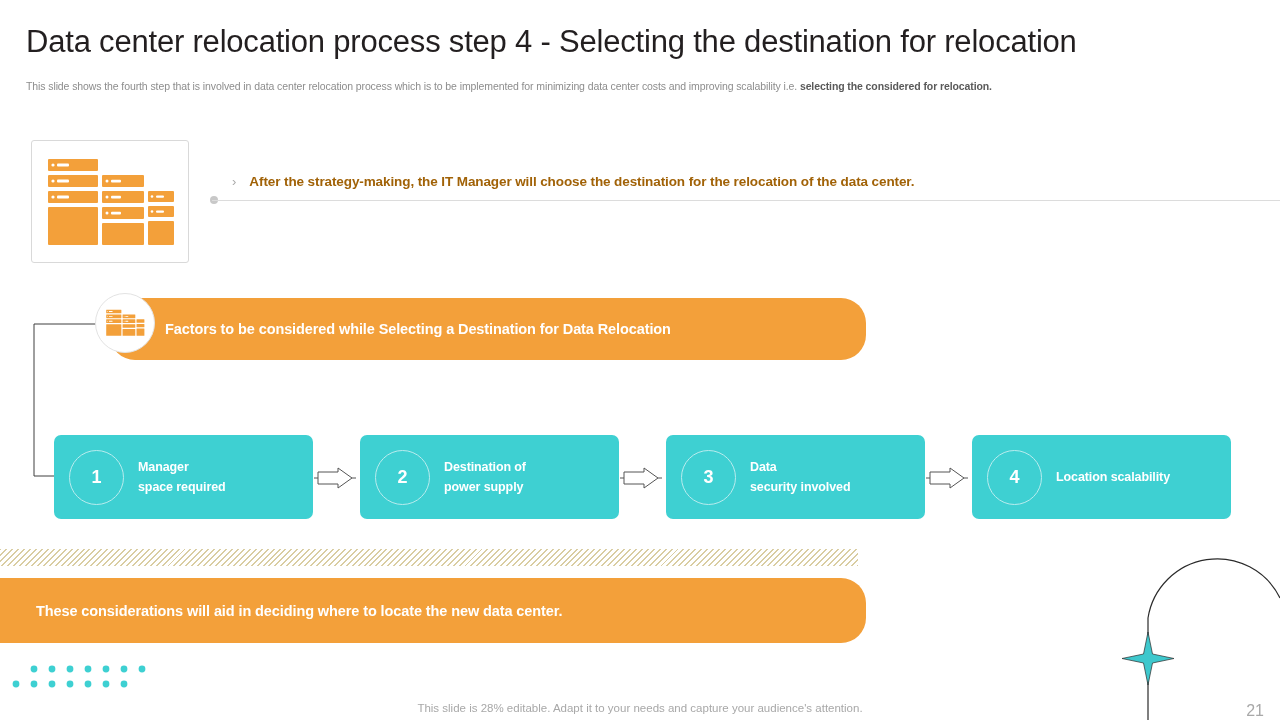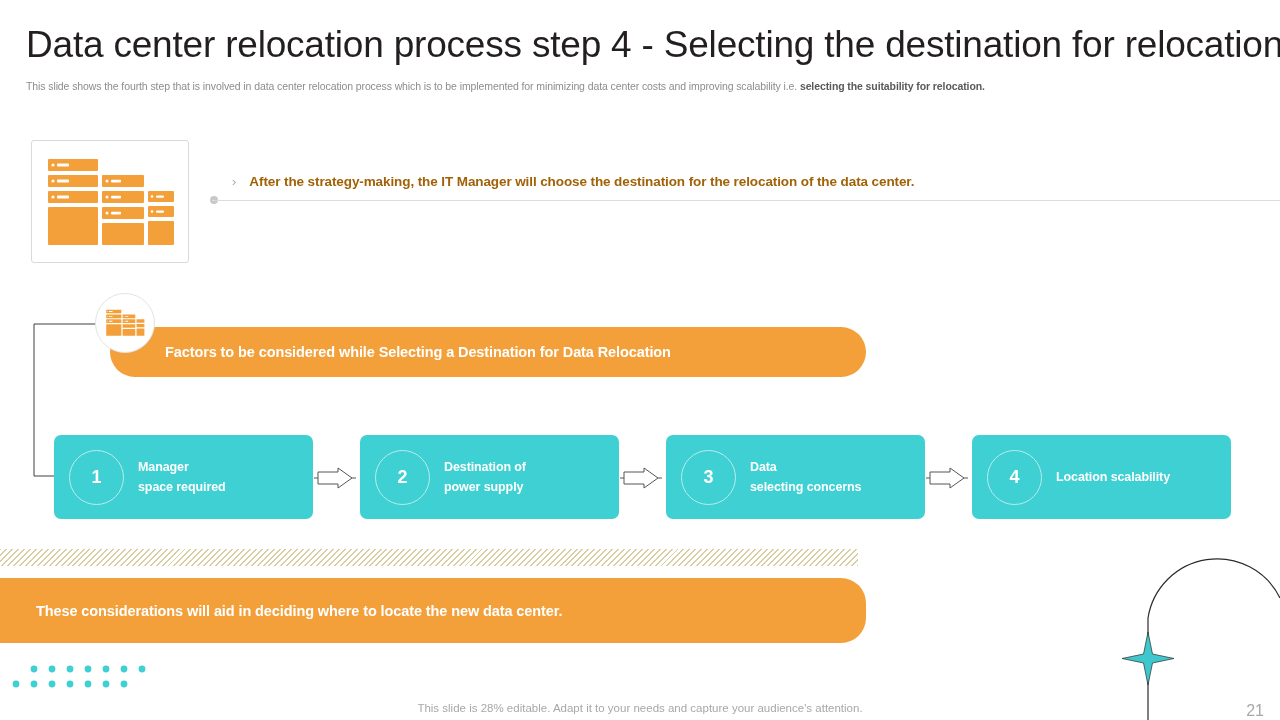--- a/index.html
+++ b/index.html
@@ -9,21 +9,21 @@
     background:#ffffff;
     position:relative;
     overflow:hidden;
   }
 
   
   .slide-title {
     position:absolute;
     left:26px; top:24px;
     width:1230px;
-    font-size:37px;
+    font-size:31px;
     font-weight:400;
     color:#231f20;
     letter-spacing:-0.2px;
     white-space:nowrap;
   }
   .slide-subtitle {
     position:absolute;
     left:26px; top:80px;
     width:1180px;
     font-size:10.5px;
@@ -88,26 +88,25 @@
     position:absolute;
     left:30px; top:320px;
     width:90px; height:160px;
     pointer-events:none;
   }
 
   
   .factors-banner {
     position:absolute;
     left:110px; top:298px;
-    width:756px; height:50px;
+    width:756px; height:62px;
     background:#f3a03a;
     border-radius:25px;
     display:flex;
     align-items:center;
-    margin-top:29px;
   }
   .factors-label {
     margin-left:55px;
     font-size:14.5px;
     font-weight:bold;
     color:#ffffff;
     letter-spacing:-0.1px;
   }
   .factors-circle {
     position:absolute;
@@ -229,21 +228,21 @@
     right:16px; top:702px;
     font-size:16px;
     color:#a8a8a8;
   }
 </style>
 </head>
 <body>
 
 <div class="slide-title">Data center relocation process step 4 - Selecting the destination for relocation</div>
 
-<div class="slide-subtitle"><span>This slide shows the fourth step that is involved in data center relocation process which is to be implemented for minimizing data center costs and improving scalability i.e. </span><span class="bold">selecting the suitability for relocation.</span></div>
+<div class="slide-subtitle"><span>This slide shows the fourth step that is involved in data center relocation process which is to be implemented for minimizing data center costs and improving scalability i.e. </span><span class="bold">selecting the considered for relocation.</span></div>
 
 <div class="server-card">
   <svg class="server-art" viewBox="0 0 132 92">
     <g fill="#f3a03a">
       <rect x="4" y="2" width="50" height="12" rx="1"></rect>
       <rect x="4" y="18" width="50" height="12" rx="1"></rect>
       <rect x="4" y="34" width="50" height="12" rx="1"></rect>
       <rect x="4" y="50" width="50" height="38" rx="1"></rect>
       <rect x="58" y="18" width="42" height="12" rx="1"></rect>
       <rect x="58" y="34" width="42" height="12" rx="1"></rect>
@@ -347,21 +346,21 @@
   <svg class="step-arrow a2" viewBox="0 0 42 24">
     <path d="M0 12 H4 M4 6 H24 V2 L38 12 L24 22 V18 H4 Z M38 12 H42" fill="#ffffff" stroke="#555" stroke-width="1"></path>
   </svg>
 
   <div class="step-box b3">
     <div class="step-circle">
       <span class="step-num">3</span>
     </div>
     <div class="step-label">
       <span>Data</span><br>
-      <span>selecting concerns</span>
+      <span>security involved</span>
     </div>
   </div>
 
   <svg class="step-arrow a3" viewBox="0 0 42 24">
     <path d="M0 12 H4 M4 6 H24 V2 L38 12 L24 22 V18 H4 Z M38 12 H42" fill="#ffffff" stroke="#555" stroke-width="1"></path>
   </svg>
 
   <div class="step-box b4">
     <div class="step-circle">
       <span class="step-num">4</span>

